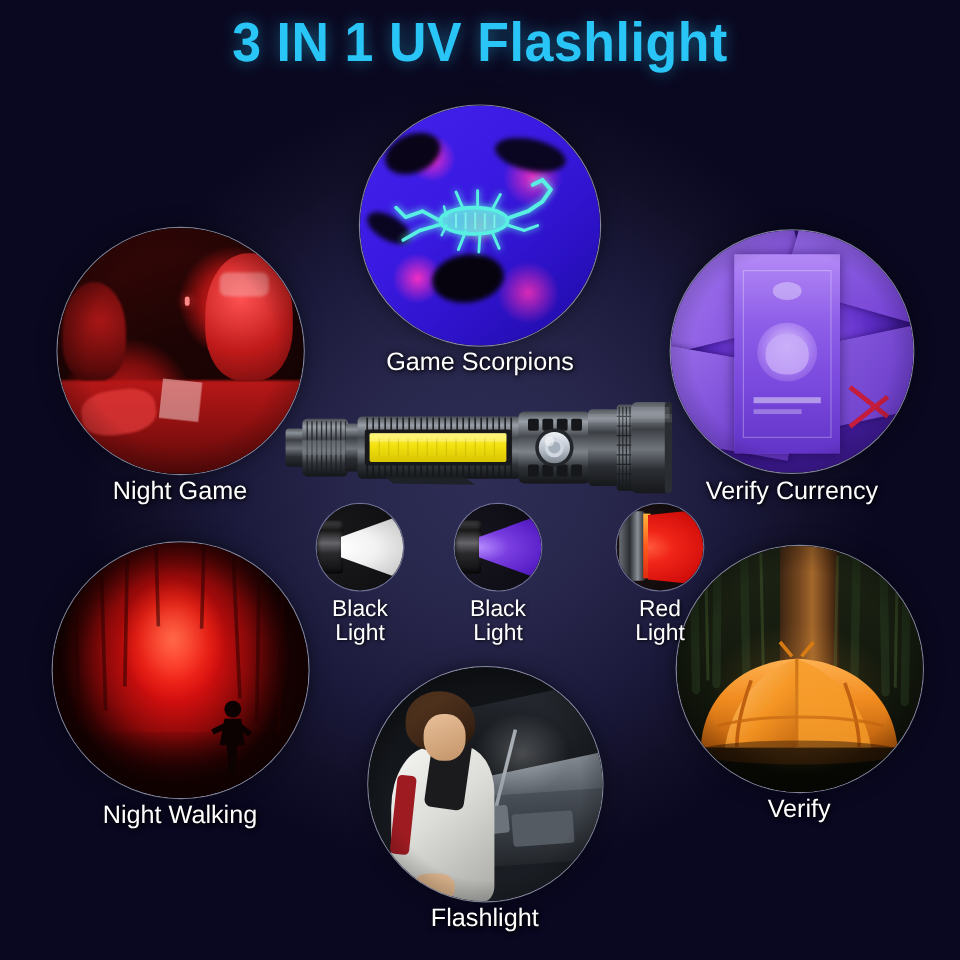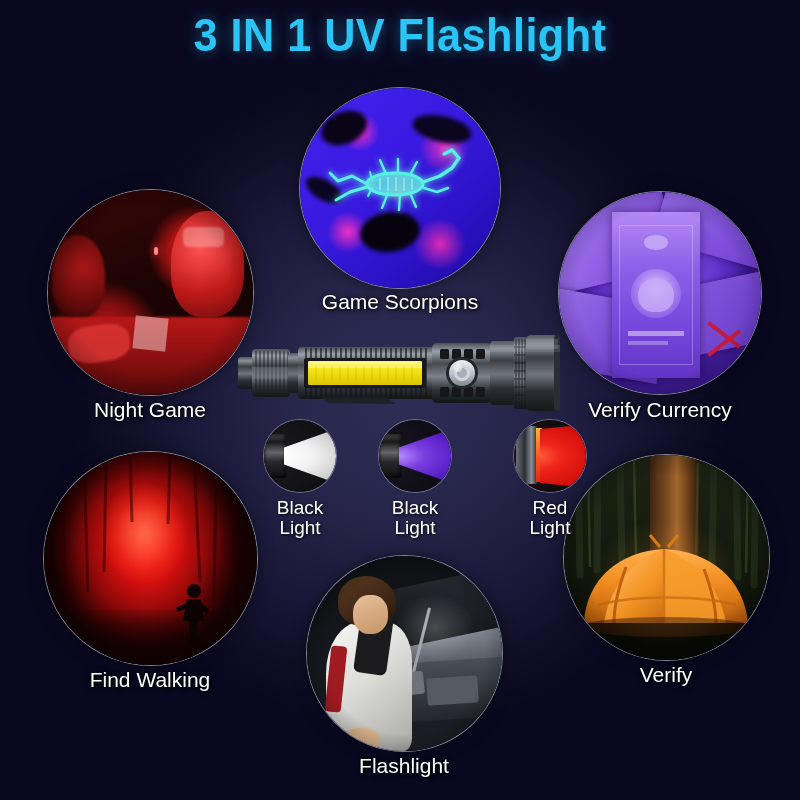--- a/index.html
+++ b/index.html
@@ -166,21 +166,21 @@
       <svg viewBox="0 0 213 213" style="position:absolute;inset:0;width:100%;height:100%;">
         <g fill="#0d0202">
           <circle cx="150" cy="139" r="7"></circle>
           <path d="M143 147 h14 l3 22 h-6 l-2 24 h-5 l-2 -24 h-6 z"></path>
           <path d="M144 150 l-12 6 l2 4 l12 -5 z"></path>
           <path d="M156 150 l10 8 l-3 4 l-9 -7 z"></path>
         </g>
       </svg>
       <div style="position:absolute;inset:0;background:radial-gradient(circle at 50% 50%,rgba(0,0,0,0) 52%,rgba(0,0,0,.72) 100%);"></div>
     </div>
-    <div class="cap" style="top:216px;">Find Walking</div>
+    <div class="cap" style="top:216px;">Night Walking</div>
   </div>
 
   <div class="feature" style="left:553px;top:455px;width:226px;">
     <div class="photo" style="width:205px;height:205px;margin:0 auto;">
       <div style="position:absolute;inset:0;background:linear-gradient(180deg,#1d2414 0%,#141a0e 45%,#0a0c06 100%);"></div>
       <div style="position:absolute;left:42%;top:0;width:24%;height:62%;background:linear-gradient(90deg,#3d2512 0%,#7a4a20 35%,#a4682c 55%,#5a3416 85%,#2c1a0c 100%);"></div>
       <svg viewBox="0 0 205 205" style="position:absolute;inset:0;width:100%;height:100%;opacity:.85;">
         <g stroke="#22301a" stroke-width="7" stroke-linecap="round">
           <path d="M14 0 L16 120"></path>
             <path d="M34 0 L33 115"></path>

